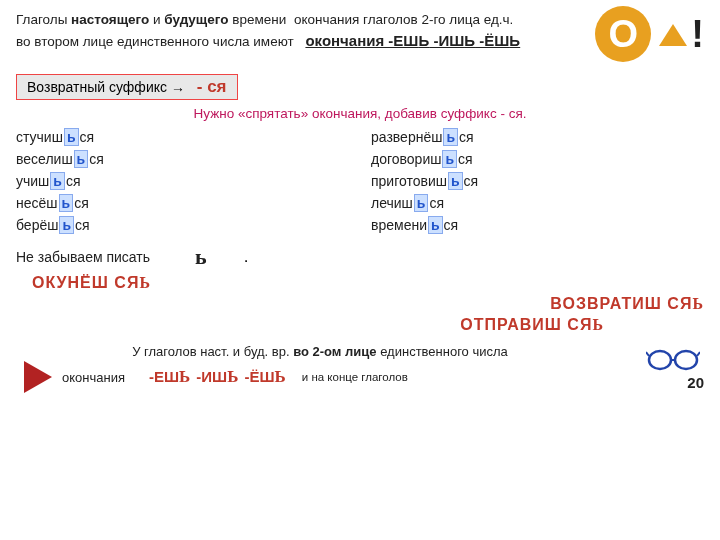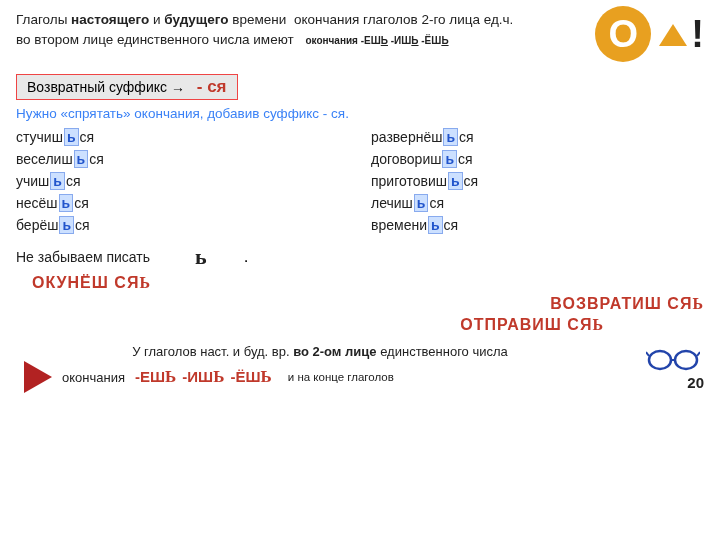--- a/index.html
+++ b/index.html
@@ -84,22 +84,23 @@
 
     .suffix-value {
       font-size: 17px;
       font-weight: bold;
       color: #c0392b;
       margin-left: 8px;
     }
 
     .hide-note {
       font-size: 13.5px;
-      color: #3b82f6;
+      color: #be185d;
       margin: 2px 0 6px 0;
+      text-align: center;
     }
 
     .verbs-grid {
       display: grid;
       grid-template-columns: 1fr 1fr;
       gap: 2px 22px;
       margin-bottom: 8px;
     }
 
     .verb-row {
@@ -236,21 +237,21 @@
 <div class="main-content">
 
   <div class="top-row">
     <div style="flex:1;">
       <div class="top-text">
         <span>Глаголы </span><b>настоящего</b><span> и </span><b>будущего</b><span> времени</span>
         <span style="margin-left:4px;"> окончания глаголов 2-го лица  ед.ч.</span>
       </div>
       <div class="top-text">
         <span>во втором лице единственного числа имеют</span>
-        <span style="font-size:10px;font-weight:bold;color:#222;margin-left:8px;">
+        <span style="font-size:15px;font-weight:bold;color:#222;margin-left:8px;text-decoration:underline;">
           окончания  -ЕШ<u>Ь</u>  -ИШ<u>Ь</u>  -ЁШ<u>Ь</u>
         </span>
       </div>
     </div>
     <div style="display:flex;align-items:center;margin-left:4px;">
       <div class="o-circle">О</div>
       <div class="triangle"></div>
       <span class="exclamation">!</span>
     </div>
   </div>
@@ -341,21 +342,21 @@
   </div>
 
   <div class="bottom-area">
     <div class="bottom-left">
       <div class="bottom-rule">
         <span>У глаголов  наст.  и  буд. вр.  </span><b>во 2-ом лице</b><span>   единственного числа</span>
       </div>
       <div style="display:flex;align-items:center;margin-top:2px;margin-left:8px;">
         <div class="play-icon" style="position:relative;bottom:auto;left:auto;margin-right:10px;"></div>
         <span class="bottom-endings-label">окончания</span>
-        <span class="ending-item" style="margin-left:6px;">-ЕШ<span class="b-letter" style="font-family:'Times New Roman',serif;font-size:17px;">Ь</span></span>
+        <span class="ending-item" style="margin-left:20px;">-ЕШ<span class="b-letter" style="font-family:'Times New Roman',serif;font-size:17px;">Ь</span></span>
         <span class="ending-item" style="margin-left:6px;">-ИШ<span class="b-letter" style="font-family:'Times New Roman',serif;font-size:17px;">Ь</span></span>
         <span class="ending-item" style="margin-left:6px;">-ЁШ<span class="b-letter" style="font-family:'Times New Roman',serif;font-size:17px;">Ь</span></span>
         <div class="and-note">
           <div>и на конце глаголов</div>
         </div>
       </div>
     </div>
     <div class="bottom-right">
 
       <svg width="54" height="28" viewBox="0 0 54 28" style="margin-right:4px;margin-top:4px;">

